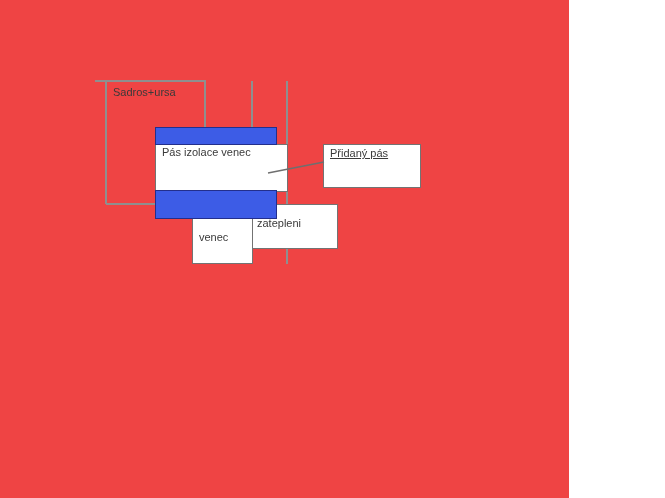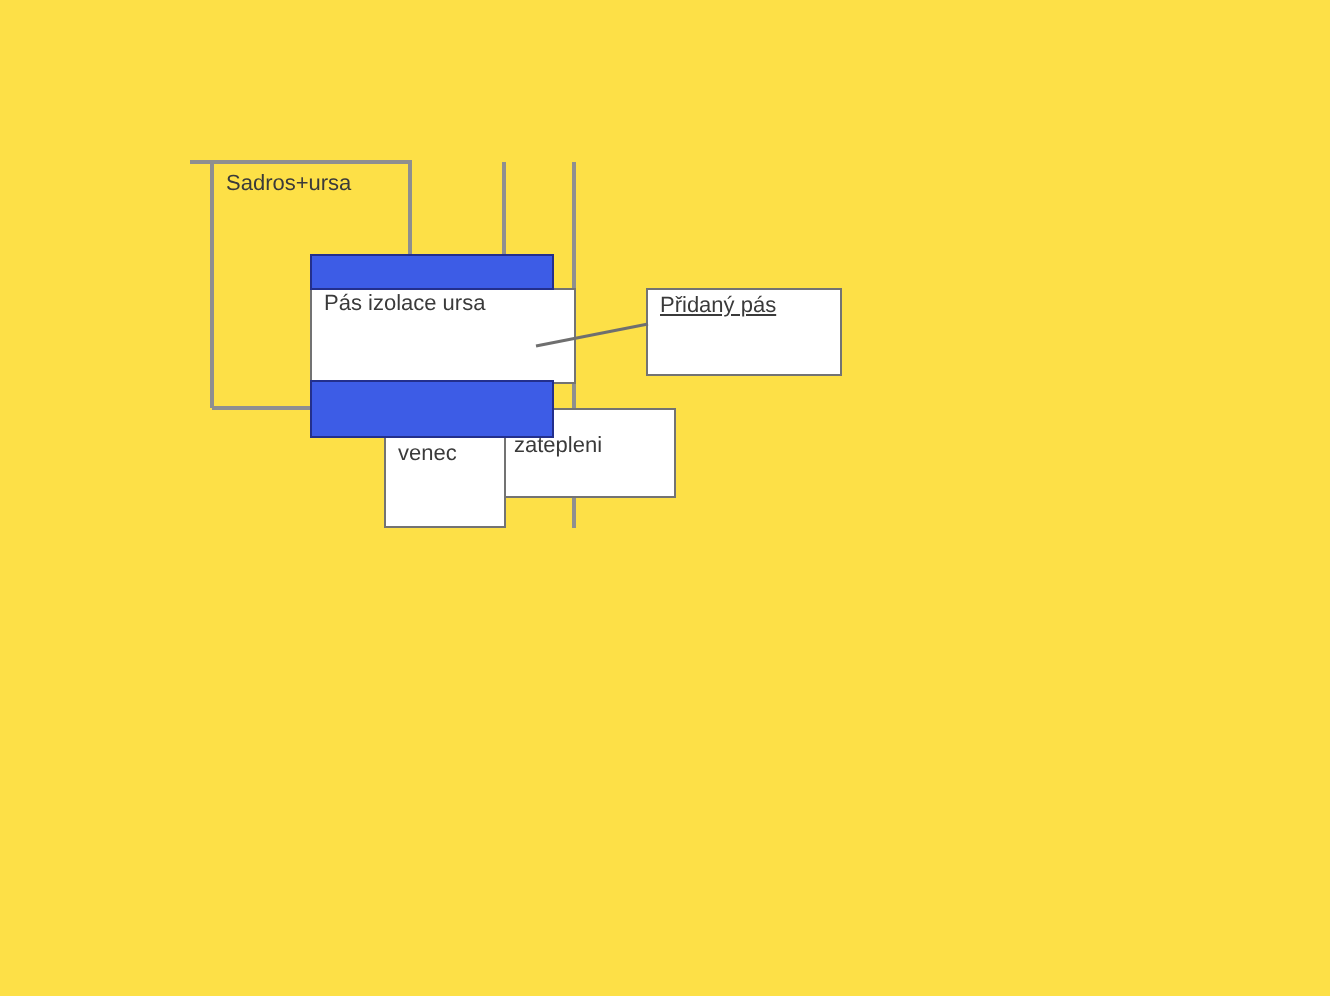--- a/index.html
+++ b/index.html
@@ -3,41 +3,41 @@
 <meta charset="utf-8">
 <style>
   html, body {
     margin: 0;
     padding: 0;
     background: #ffffff;
     font-family: "Liberation Sans", "DejaVu Sans", sans-serif;
   }
   #canvas {
     position: relative;
-    width: 665px;
+    width: 569px;
     height: 498px;
-    background: #fde047;
+    background: #ef4444;
     overflow: hidden;
   }
   #diagram-svg {
     position: absolute;
     left: 0;
     top: 0;
   }
   .label {
     position: absolute;
     font-size: 11px;
     line-height: 13px;
     color: #3a3a3a;
     white-space: nowrap;
   }
   .lbl-sadros     { left: 113px; top: 86px;  }
   .lbl-pas        { left: 162px; top: 146px; }
   .lbl-pridany    { left: 330px; top: 147px; text-decoration: underline; }
-  .lbl-venec      { left: 199px; top: 221px; }
+  .lbl-venec      { left: 199px; top: 231px; }
   .lbl-zatepleni  { left: 257px; top: 217px; text-align: center; }
 </style>
 </head>
 <body>
 
 <div id="canvas">
   <svg id="diagram-svg" width="665" height="498" viewBox="0 0 665 498">
       <line x1="95" y1="81" x2="206" y2="81" stroke="#8f8f8f" stroke-width="2"></line>
       <line x1="106" y1="81" x2="106" y2="204" stroke="#8f8f8f" stroke-width="2"></line>
       <line x1="106" y1="204" x2="157" y2="204" stroke="#8f8f8f" stroke-width="2"></line>
@@ -48,20 +48,20 @@
       <rect x="252.5" y="204.5" width="85" height="44" fill="#ffffff" stroke="#737373" stroke-width="1"></rect>
       <rect x="192.5" y="218.5" width="60" height="45" fill="#ffffff" stroke="#737373" stroke-width="1"></rect>
       <rect x="323.5" y="144.5" width="97" height="43" fill="#ffffff" stroke="#737373" stroke-width="1"></rect>
       <rect x="155.5" y="127.5" width="121" height="17" fill="#3d5ce6" stroke="#232f8c" stroke-width="1"></rect>
       <rect x="155.5" y="190.5" width="121" height="28" fill="#3d5ce6" stroke="#232f8c" stroke-width="1"></rect>
       <line x1="268" y1="173" x2="324" y2="162" stroke="#6f6f6f" stroke-width="1.5"></line>
     </svg>
 
   <div class="label lbl-sadros">Sadros+ursa</div>
 
-  <div class="label lbl-pas">Pás izolace ursa</div>
+  <div class="label lbl-pas">Pás izolace venec</div>
 
   <div class="label lbl-pridany">Přidaný pás</div>
 
   <div class="label lbl-venec">venec</div>
 
   <div class="label lbl-zatepleni">zatepleni</div>
 </div>
 
 </body></html>

